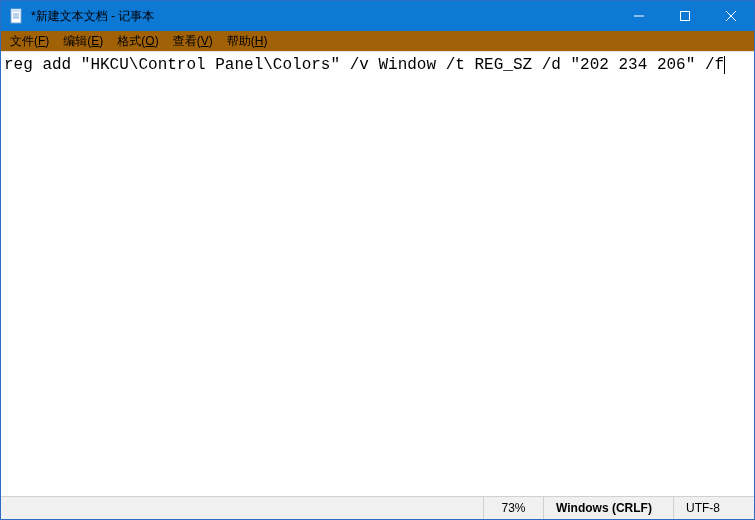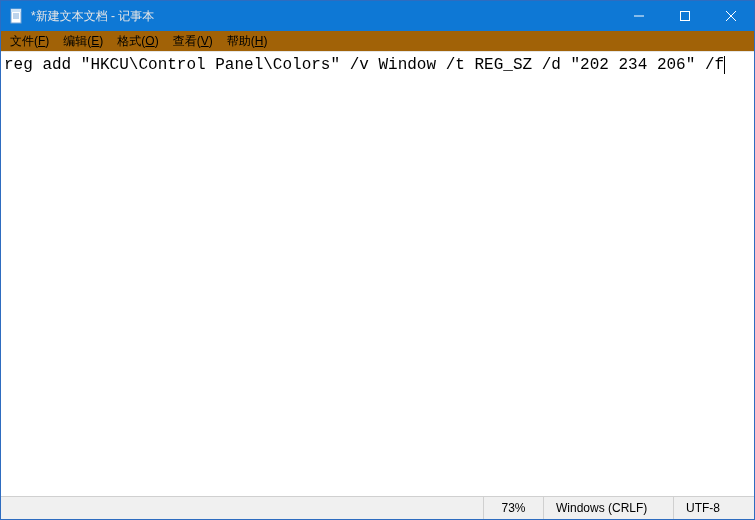--- a/index.html
+++ b/index.html
@@ -1,36 +1,36 @@
 <!DOCTYPE html>
 <html><head>
 <meta charset="utf-8">
 <style>
   * { box-sizing: border-box; margin: 0; padding: 0; }
   html, body { width: 755px; height: 520px; overflow: hidden; font-family: "Microsoft YaHei", "Segoe UI", Tahoma, sans-serif; font-size: 12px; }
   .window { width: 755px; height: 520px; display: flex; flex-direction: column; border: 1px solid #2e6cc0; background: #fff; }
-  .titlebar { height: 30px; background: #0e78d5; color: #e5e5e5; display: flex; align-items: center; }
+  .titlebar { height: 30px; background: #0e78d5; color: #000000; display: flex; align-items: center; }
   .titlebar .icon { width: 16px; height: 16px; margin: 0 6px 0 8px; display:flex; align-items:center; justify-content:center; }
   .titlebar .title { flex: 1 1 auto; font-size: 12px; white-space: nowrap; overflow: hidden; }
   .ctrl-group { display: flex; height: 100%; }
   .ctrl-btn { width: 46px; height: 100%; display: flex; align-items: center; justify-content: center; color: #fff; }
   .menubar { height: 21px; background: #a16207; border-bottom: 1px solid #e5e5e5; display: flex; align-items: center; padding: 0 2px; font-size: 12px; }
   .menu-item { padding: 2px 7px; cursor: default; }
   .menu-item .ul { text-decoration: underline; }
   .editor { flex: 1 1 auto; background: #ffffff; position: relative; overflow: hidden; }
   .editor-text { position: absolute; left: 3px; top: 4px; font-family: Consolas, "Courier New", monospace; font-size: 16px; color: #000; white-space: pre; }
   .caret { display:inline-block; width:0; height:18px; border-right:1px solid #000; vertical-align: text-bottom; margin-left:0px; animation: blink 1s step-end infinite; }
   @keyframes blink { 50% { border-color: transparent; } }
   .statusbar { height: 23px; background: #f0f0f0; border-top: 1px solid #d0d0d0; display: flex; align-items: stretch; font-size: 12px; color: #000; }
   .statusbar .spacer { flex: 1 1 auto; border-right: 1px solid #d0d0d0; }
   .status-cell { display: flex; align-items: center; padding: 0 12px; border-right: 1px solid #d0d0d0; white-space: nowrap; }
   .status-cell:last-child { border-right: none; }
   .status-posn { width: 150px; justify-content:center; }
   .status-zoom { width: 60px; justify-content:center; }
-  .status-le   { width: 130px; }
+  .status-le   { width: 130px; font-weight: bold; }
   .status-enc  { width: 80px; }
 </style>
 </head>
 <body>
 
 <div class="window">
 
   <div class="titlebar">
     <span class="icon">
       <svg width="16" height="16" viewBox="0 0 16 16">

